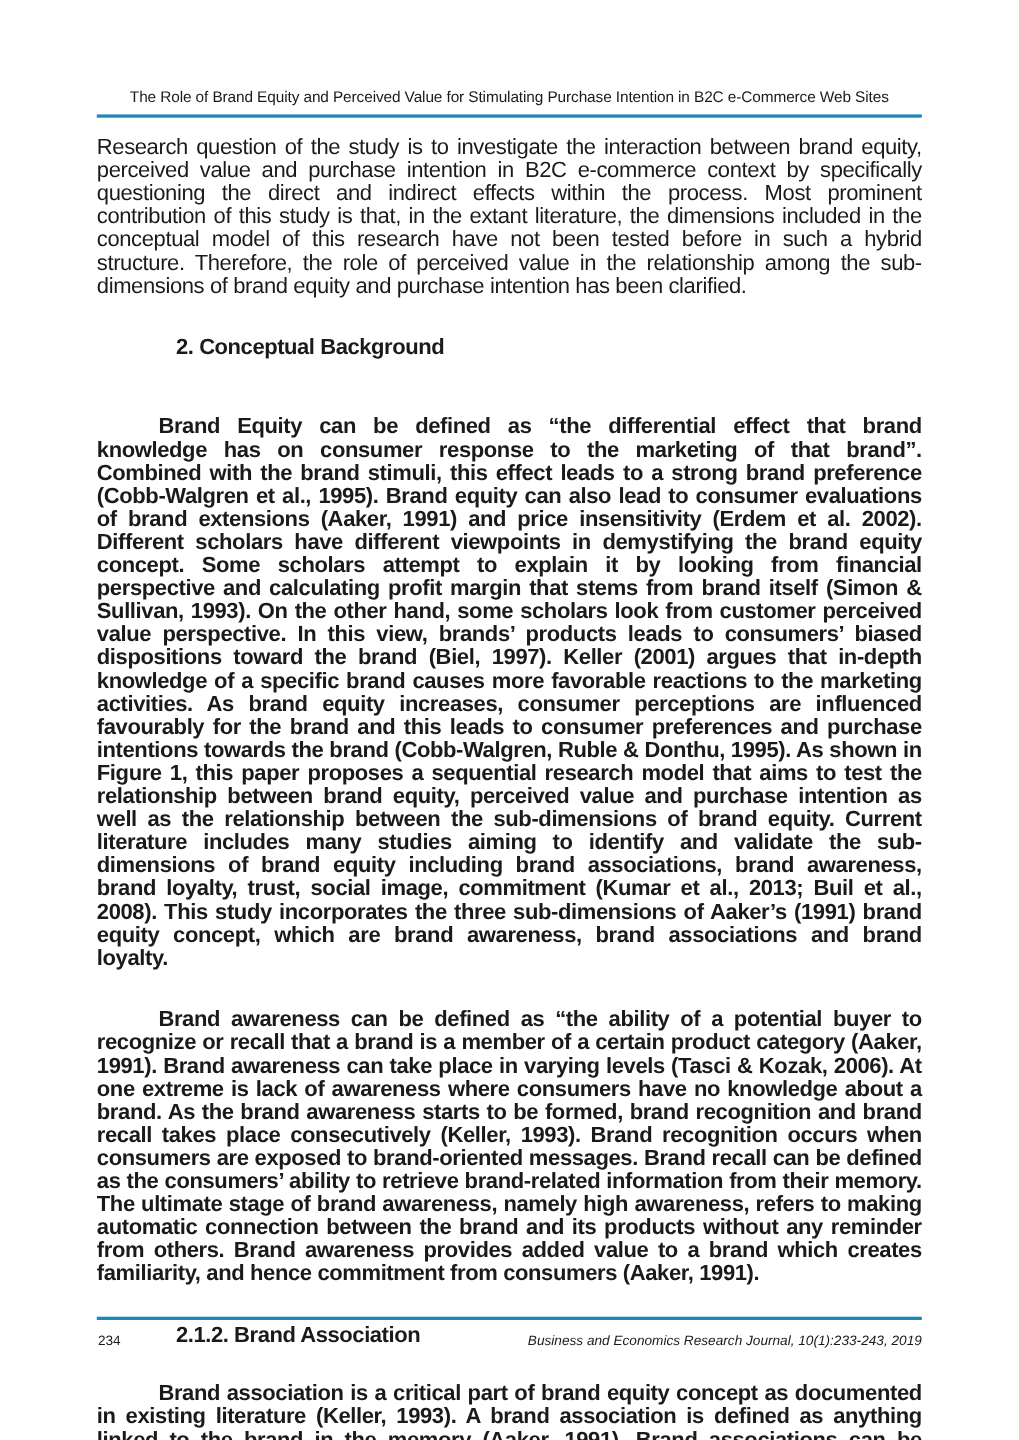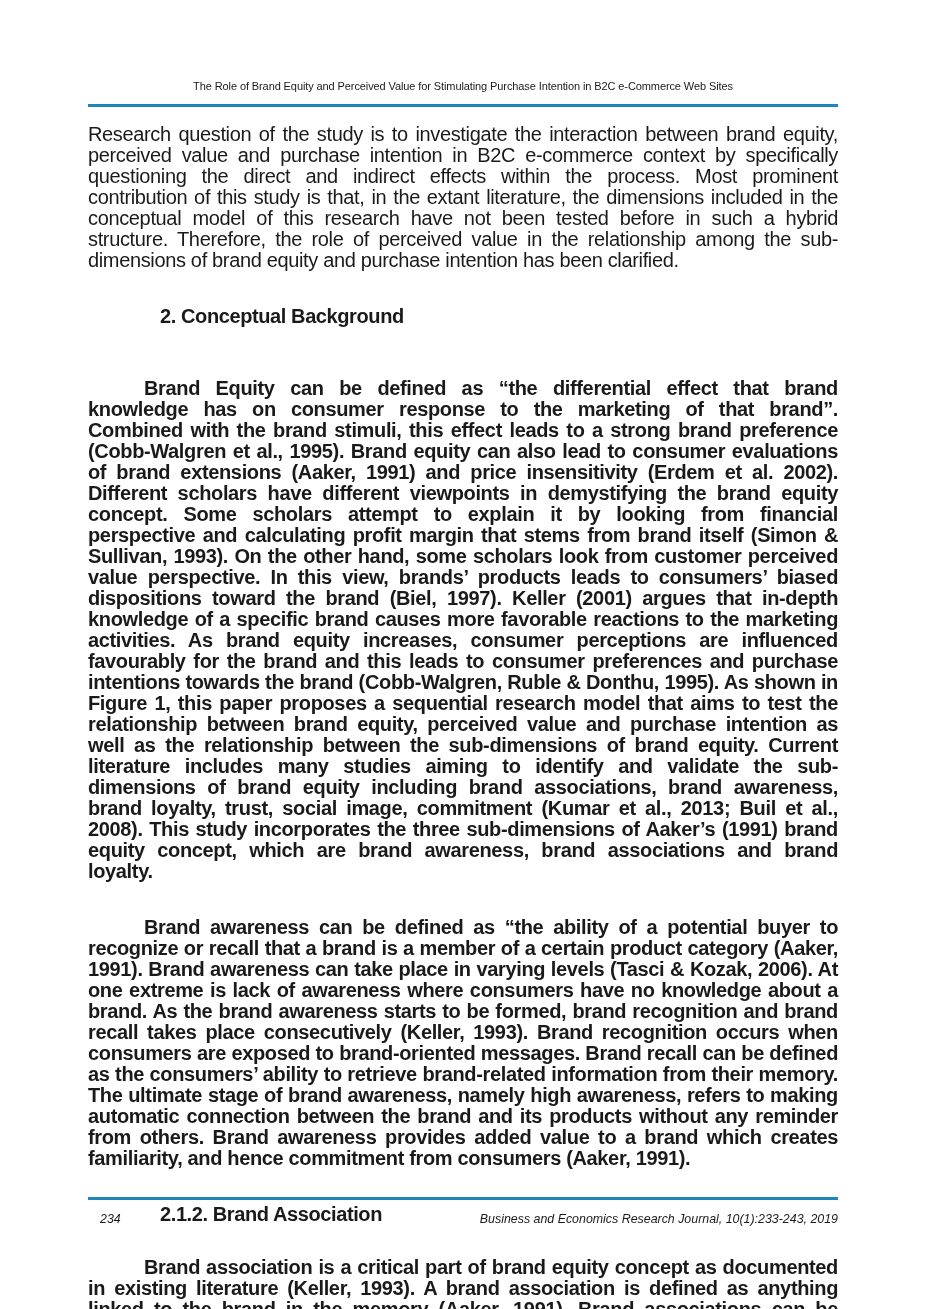--- a/index.html
+++ b/index.html
@@ -1,31 +1,31 @@
 <!DOCTYPE html>
 <html><head>
 <meta charset="utf-8">
 <style>
   html, body { margin: 0; padding: 0; background: #ffffff; }
   body { width: 926px; height: 1309px; position: relative; overflow: hidden;
          font-family: "Liberation Sans", sans-serif; color: #1a1a1a; }
   .running-head { position: absolute; left: 88px; width: 750px; top: 80px;
-         text-align: center; font-size: 11px; letter-spacing: -0.1px; }
+         text-align: center; font-size: 14px; letter-spacing: -0.1px; }
   .rule { position: absolute; left: 88px; width: 750px; height: 3px; background: #1f87b8; }
   .rule.top { top: 104px; }
   .rule.bottom { top: 1197px; }
   .body { position: absolute; left: 88px; width: 750px; top: 124px;
           font-size: 20px; line-height: 21px; letter-spacing: -0.35px; }
   .para { margin: 0; text-align: justify; }
   .para.indent { text-indent: 56px; font-weight: bold; }
   .heading { margin: 16px; padding-left: 56px; font-weight: bold; letter-spacing: -0.4px; }
   .gap-h { height: 19px; }
   .gap-s { height: 16px; }
   .footer { position: absolute; left: 88px; width: 750px; top: 1212px; font-size: 12.4px; }
-  .page-num { position: absolute; left: 12px; top: 0; font-style: italic; }
+  .page-num { position: absolute; left: 1px; top: 0; }
   .journal { position: absolute; right: 0; top: 0; font-style: italic; }
 </style>
 </head>
 <body>
 
 <div class="running-head">The Role of Brand Equity and Perceived Value for Stimulating Purchase Intention in B2C e-Commerce Web Sites</div>
 <div class="rule top"></div>
 
 <div class="body">
   <p class="para">Research question of the study is to investigate the interaction between brand equity, perceived value and purchase intention in B2C e-commerce context by specifically questioning the direct and indirect effects within the process. Most prominent contribution of this study is that, in the extant literature, the dimensions included in the conceptual model of this research have not been tested before in such a hybrid structure. Therefore, the role of perceived value in the relationship among the sub-dimensions of brand equity and purchase intention has been clarified.</p>

